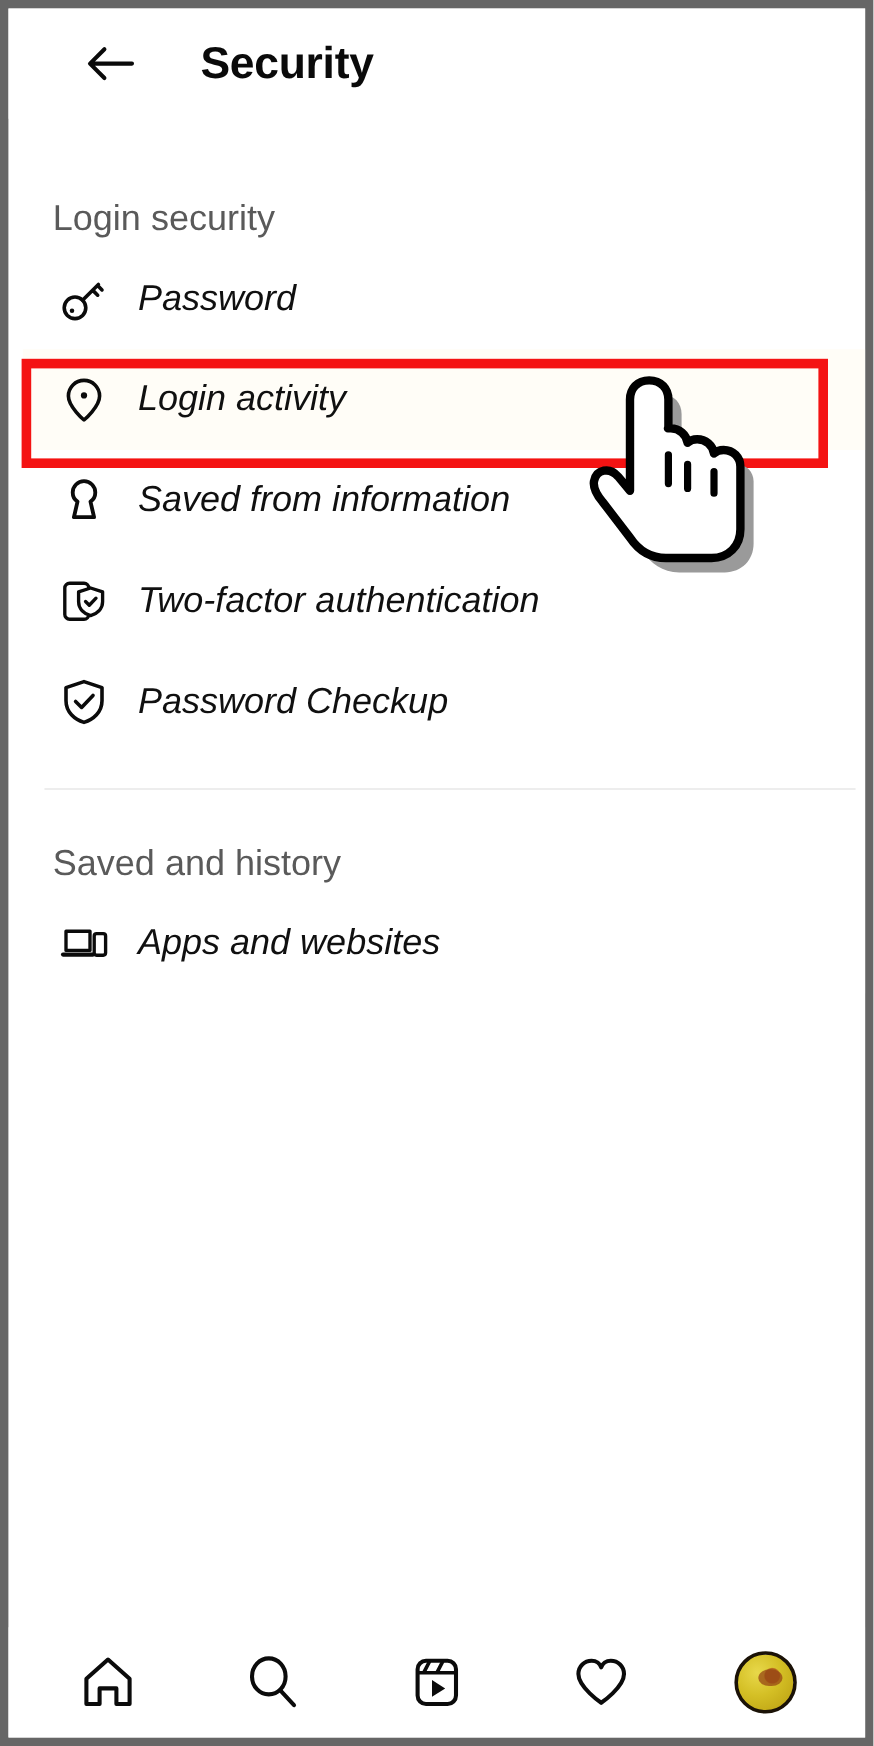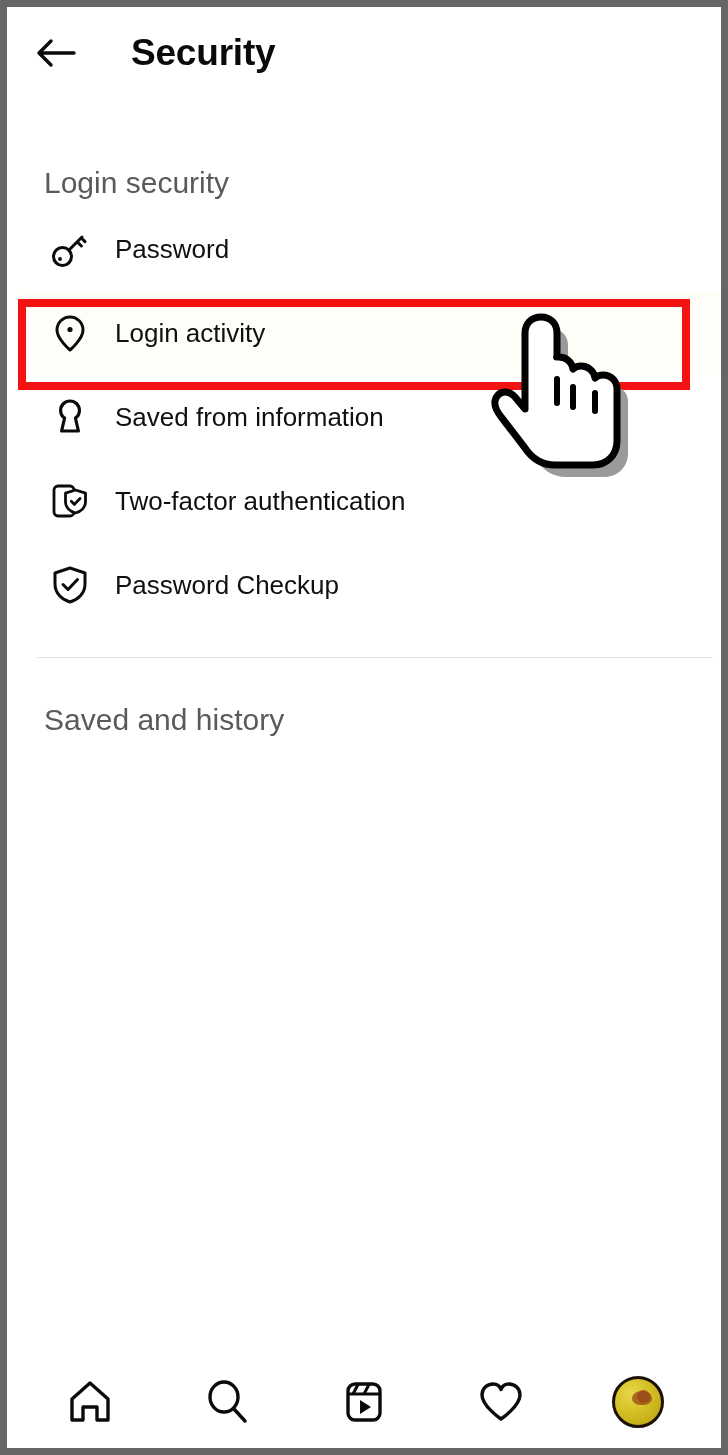--- a/index.html
+++ b/index.html
@@ -22,20 +22,21 @@
     overflow: hidden;
   }
 
   
   .header {
     position: relative;
     height: 92px;
     display: flex;
     align-items: center;
     background: #ffffff;
+    padding-left: 36px;
   }
   .back-btn {
     width: 62px;
     height: 62px;
     margin-left: 18px;
     display: flex;
     align-items: center;
     justify-content: center;
     cursor: pointer;
   }
@@ -81,23 +82,24 @@
     width: 46px;
     height: 46px;
     flex: 0 0 46px;
     display: flex;
     align-items: center;
     justify-content: center;
     color: #0b0b0b;
   }
   .menu-item .label {
     margin-left: 22px;
-    font-size: 26px;
+    font-size: 30px;
     color: #101010;
     white-space: nowrap;
+    font-style: italic;
   }
 
   
   .menu-item.highlighted {
     background: #fffdf7;
   }
   .highlight-box {
     position: absolute;
     left: 11px;
     top: 292px;
@@ -243,20 +245,32 @@
           </svg>
         </span>
         <span class="label">Password Checkup</span>
       </li>
     </ul>
 
     <div class="divider"></div>
 
     <div class="section-header second">Saved and history</div>
 
+    <ul class="menu-list">
+      <li class="menu-item">
+        <span class="icon">
+          <svg width="42" height="42" viewBox="0 0 42 42" aria-hidden="true">
+            <path d="M6 11 H26 V27 H6 Z" fill="none" stroke="#0b0b0b" stroke-width="2.8" stroke-linejoin="round"></path>
+            <path d="M3.5 30.5 H28.5" fill="none" stroke="#0b0b0b" stroke-width="3.4" stroke-linecap="round"></path>
+            <rect x="29.5" y="13" width="9.5" height="18" rx="2" fill="none" stroke="#0b0b0b" stroke-width="2.8"></rect>
+          </svg>
+        </span>
+        <span class="label">Apps and websites</span>
+      </li>
+    </ul>
   </div>
 
   <div class="highlight-box"></div>
 
   <div class="hand-cursor">
     <svg width="160" height="185" viewBox="0 0 160 185" aria-hidden="true">
       <g transform="translate(10,10)">
         <path d="M46 0 C36 0 30 7 30 16 V92 L20 80 C13 72 2 74 0 84 C-1 90 2 95 7 101
                  L30 131 C36 140 46 148 60 148 H98 C112 148 122 138 122 124 V72
                  C122 64 116 58 108 58 C105 58 102 59 100 61 C99 54 93 49 86 49

